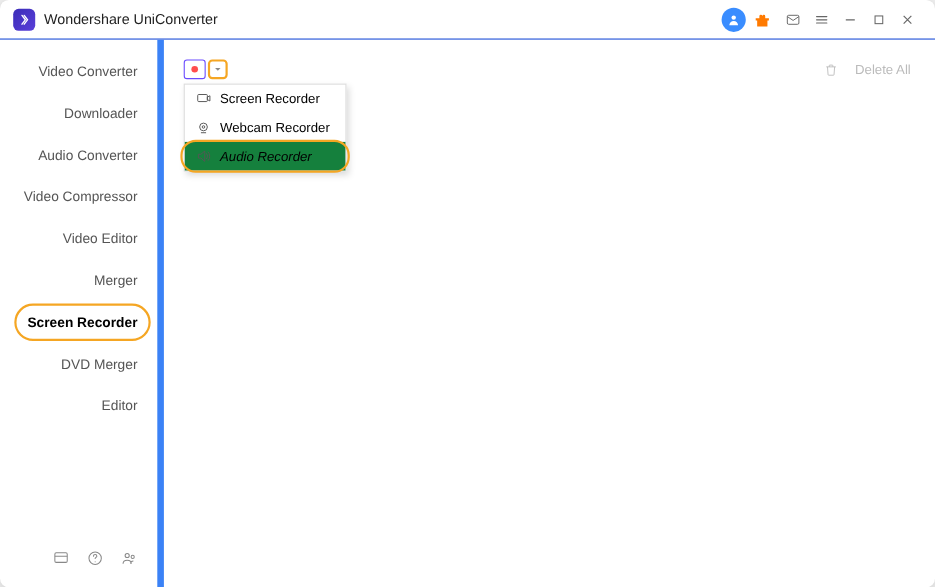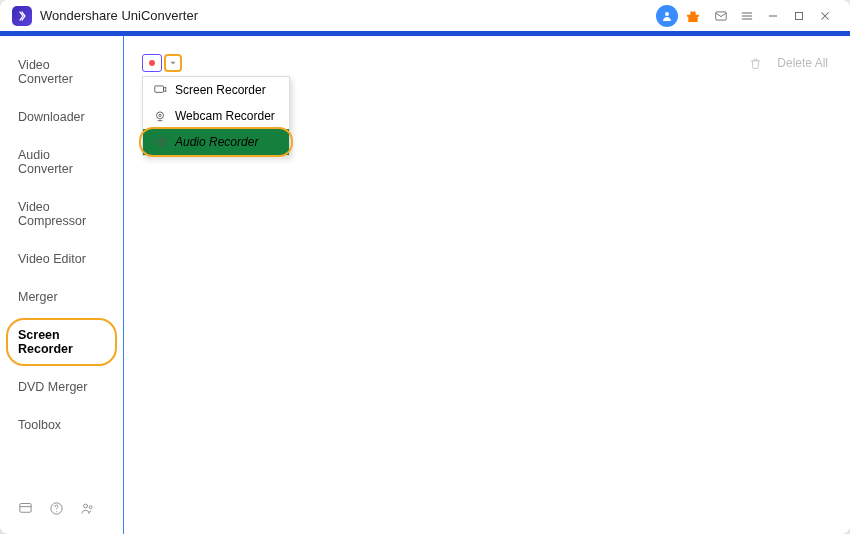--- a/index.html
+++ b/index.html
@@ -4,43 +4,43 @@
 <style>
   * { box-sizing: border-box; margin: 0; padding: 0; }
   body { font-family: "Segoe UI", Arial, sans-serif; background: #f0f0f0; }
   .window {
     width: 850px; height: 534px; background: #fff; border-radius: 8px;
     box-shadow: 0 2px 10px rgba(0,0,0,0.15); display: flex; flex-direction: column;
     overflow: hidden; position: relative;
   }
   .titlebar {
     height: 36px; display: flex; align-items: center; padding: 0 12px;
-    border-bottom: 5px solid #1d4ed8;
+    border-bottom: 1px solid #1d4ed8;
   }
   .logo {
     width: 20px; height: 20px; background: linear-gradient(135deg,#3b2db8,#5a3fd9);
     border-radius: 5px; display: flex; align-items: center; justify-content: center;
     margin-right: 8px;
   }
   .logo svg { width: 12px; height: 12px; }
   .title { font-size: 13px; color: #222; flex: 0 0 auto; }
   .title-spacer { flex: 1; }
   .title-ctrl { width: 26px; height: 26px; display: flex; align-items: center; justify-content: center; cursor: pointer; color: #666; }
   .title-ctrl svg { width: 14px; height: 14px; }
   .avatar {
     width: 22px; height: 22px; border-radius: 50%; background: #3a8dff;
     display: flex; align-items: center; justify-content: center; margin-right: 6px;
   }
   .avatar svg { width: 12px; height: 12px; fill: #fff; }
   .gift { width: 18px; height: 18px; margin-right: 6px; display:flex; align-items:center; justify-content:center;}
   .gift svg { fill:#ff7a00; }
   .body { flex: 1; display: flex; overflow: hidden; }
   .sidebar {
-    width: 124px; border-right: 1px solid #3b82f6; padding-top: 10px;
-    display: flex; flex-direction: column;
+    width: 149px; border-right: 6px solid #3b82f6; padding-top: 10px;
+    display: flex; flex-direction: column; align-items: flex-end;
   }
   .side-item {
     padding: 12px 18px; font-size: 12.5px; color: #555; cursor: pointer;
     position: relative;
   }
   .side-item.active { color: #000; font-weight: 600; }
   .side-highlight {
     position: absolute; left: 6px; right: 6px; top: 2px; bottom: 2px;
     border: 2.5px solid #f5a623; border-radius: 18px; pointer-events: none;
   }
@@ -146,21 +146,21 @@
       <div class="side-item"><span>Downloader</span></div>
       <div class="side-item"><span>Audio Converter</span></div>
       <div class="side-item"><span>Video Compressor</span></div>
       <div class="side-item"><span>Video Editor</span></div>
       <div class="side-item"><span>Merger</span></div>
       <div class="side-item active">
         <span>Screen Recorder</span>
         <div class="side-highlight"></div>
       </div>
       <div class="side-item"><span>DVD Merger</span></div>
-      <div class="side-item"><span>Toolbox</span></div>
+      <div class="side-item"><span>Editor</span></div>
       <div class="side-bottom">
         <span><svg width="15" height="15" viewBox="0 0 24 24">
               <rect x="3" y="4" width="18" height="14" rx="2" fill="none" stroke="#888" stroke-width="1.5"></rect>
               <path d="M3 9h18" stroke="#888" stroke-width="1.5"></path>
             </svg></span>
         <span><svg width="15" height="15" viewBox="0 0 24 24">
               <circle cx="12" cy="12" r="9" fill="none" stroke="#888" stroke-width="1.5"></circle>
               <path d="M9.5 9a2.5 2.5 0 115 0c0 1.5-2.5 2-2.5 3.5M12 17h.01" fill="none" stroke="#888" stroke-width="1.5" stroke-linecap="round"></path>
             </svg></span>
         <span><svg width="15" height="15" viewBox="0 0 24 24">

